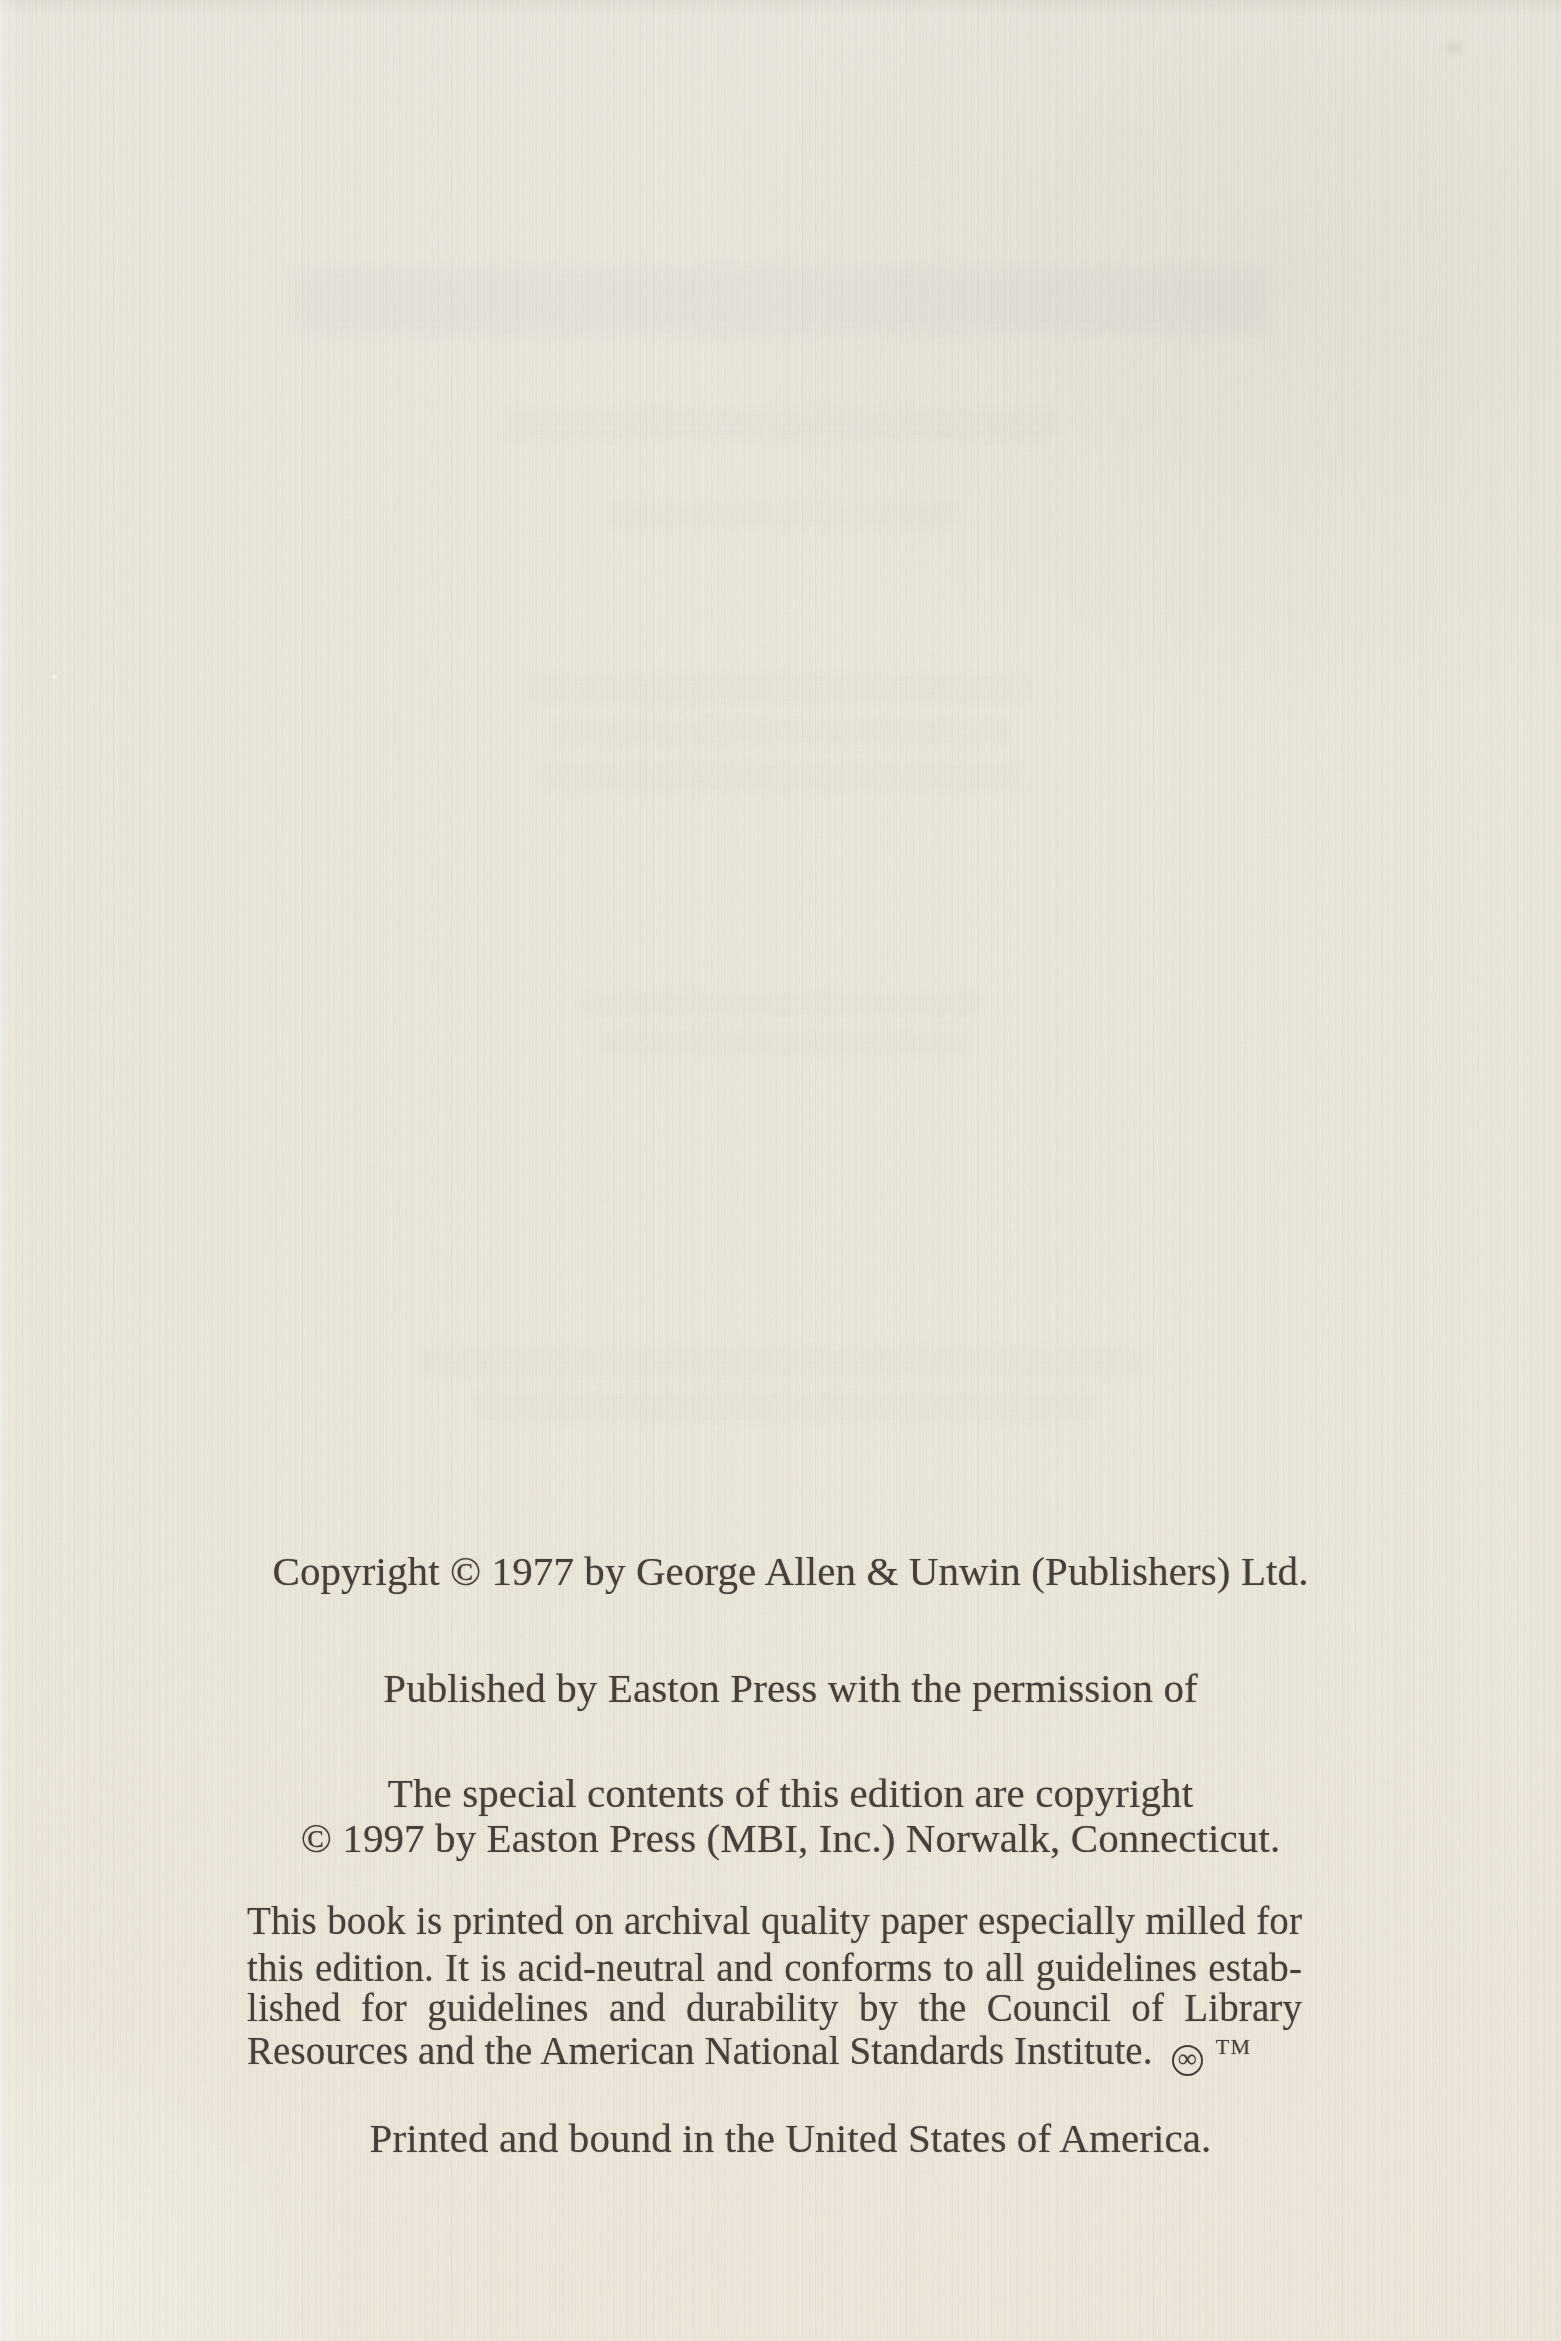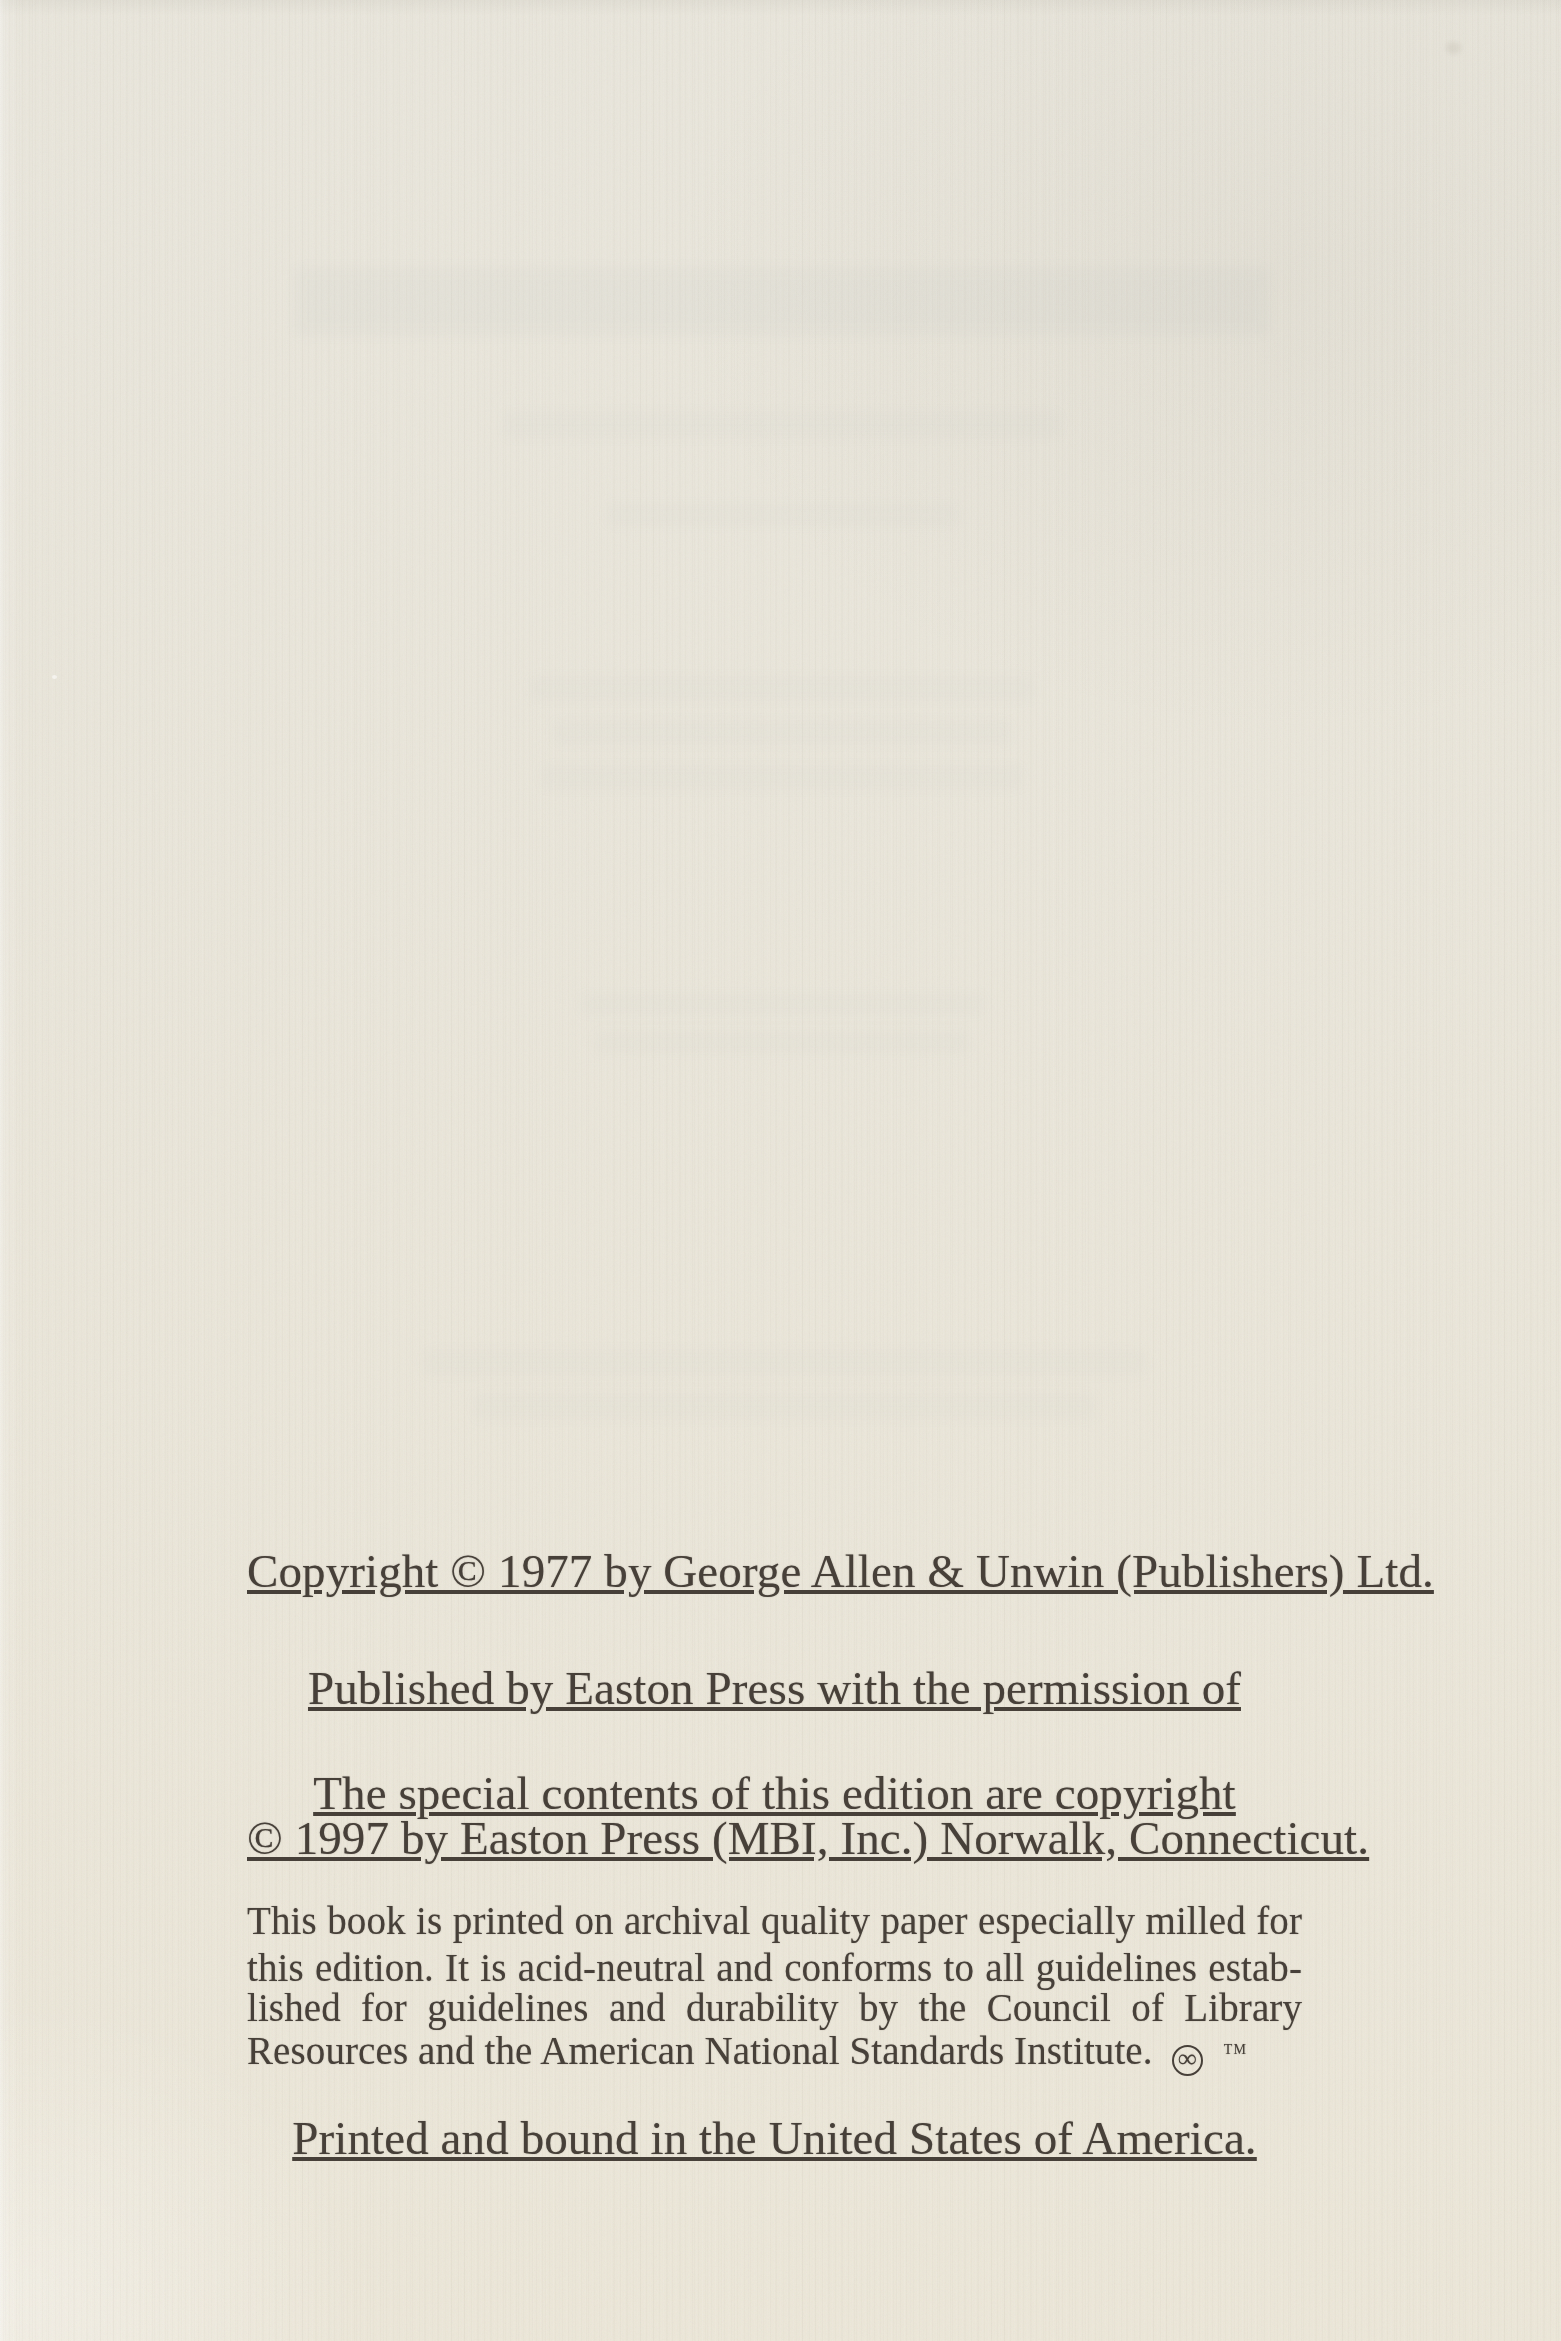--- a/index.html
+++ b/index.html
@@ -30,43 +30,42 @@
   .grain{position:absolute;inset:0;width:100%;height:100%;opacity:0.05;mix-blend-mode:multiply;pointer-events:none;}
   
   .ghost{position:absolute;pointer-events:none;filter:blur(5.3px);transform:scaleX(-1);}
   .ghost .bar{background:#97a1a6;border-radius:4.7px;}
   .speck{position:absolute;border-radius:50%;pointer-events:none;}
   .speck.light{width:5.3px;height:4.1px;background:rgba(255,255,255,0.55);}
   .speck.dark{width:15.3px;height:11.8px;background:rgba(120,108,90,0.10);filter:blur(2.9px);}
 
   .content{position:absolute;left:247px;width:1055px;top:0;height:100%;}
   .tline{
-    position:absolute;left:0;width:100%;
-    font-size:47px;line-height:45px;white-space:nowrap;
+    position:absolute;left:16px;width:100%;
+    font-size:41px;line-height:45px;white-space:nowrap;
     letter-spacing:0.1px;
     text-shadow:0 0 1.2px rgba(71,64,57,0.45);
-    text-decoration:underline;
   }
   .center{text-align:center;}
   .para-line{
     position:absolute;left:0;width:100%;
     font-size:39px;line-height:44px;
     text-align:justify;text-align-last:justify;
     letter-spacing:0.1px;
     text-shadow:0 0 1.2px rgba(71,64,57,0.45);
     white-space:nowrap;
   }
   .para-line.lastline{text-align:left;text-align-last:left;}
   .perm-circle{
     display:inline-flex;align-items:center;justify-content:center;
     width:31px;height:31px;border:2.4px solid #474039;border-radius:50%;
     margin-left:9.4px;vertical-align:-4.7px;box-sizing:border-box;
   }
   .perm-inf{font-size:26px;line-height:1;font-weight:bold;position:relative;top:-1.8px;letter-spacing:0;}
-  .perm-tm{font-size:14px;position:relative;top:-10px;margin-left:21px;letter-spacing:1.2px;}
+  .perm-tm{font-size:22px;position:relative;top:-10px;margin-left:13px;letter-spacing:1.2px;}
 </style>
 </head>
 <body>
 
 <div class="page">
 
   <div class="fibres"></div>
 
   <svg class="grain" xmlns="http://www.w3.org/2000/svg" viewBox="0 0 2656 3984" width="1561" height="2342">
     <filter id="gr">

